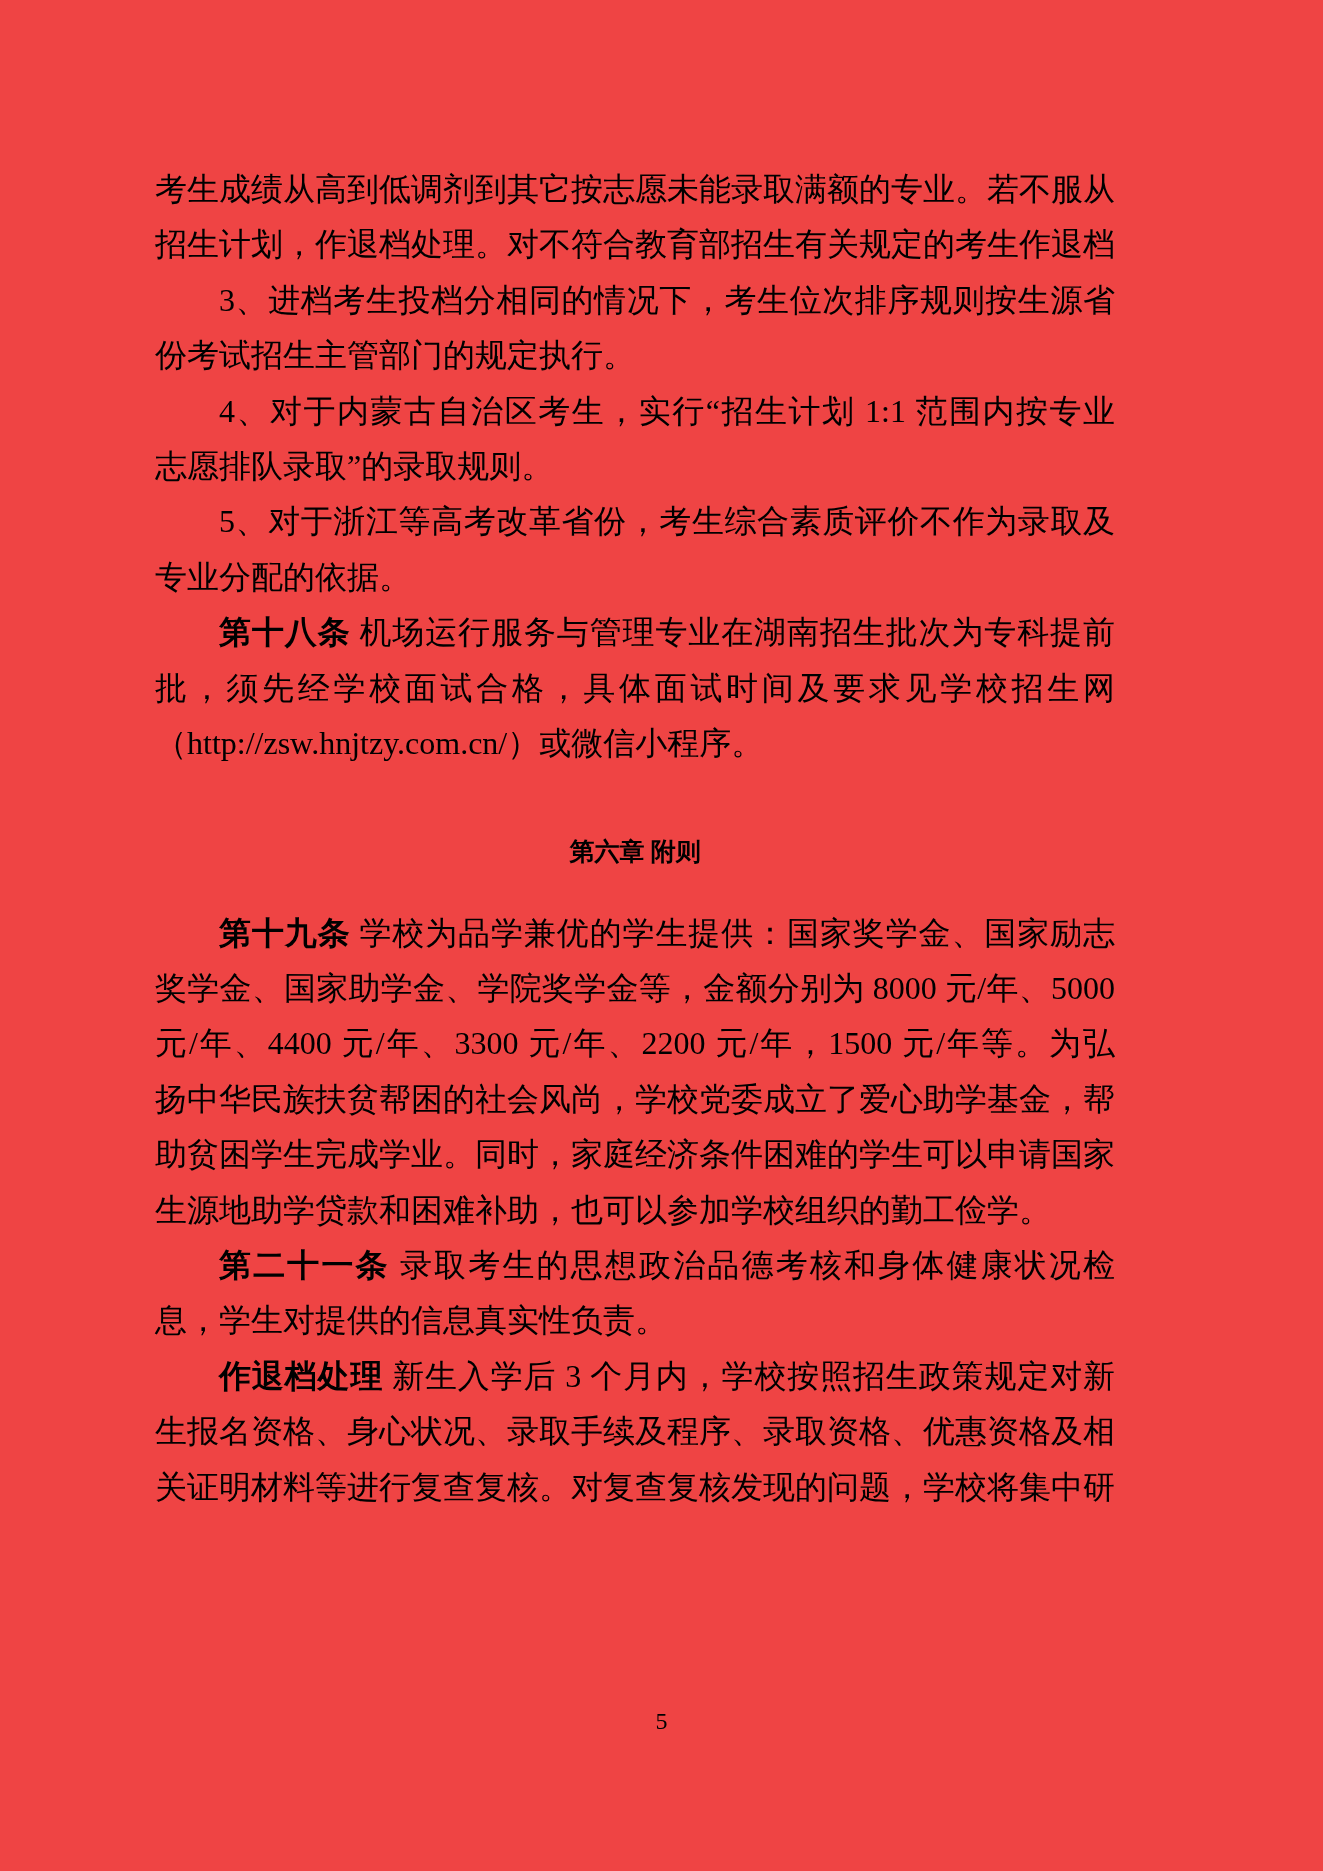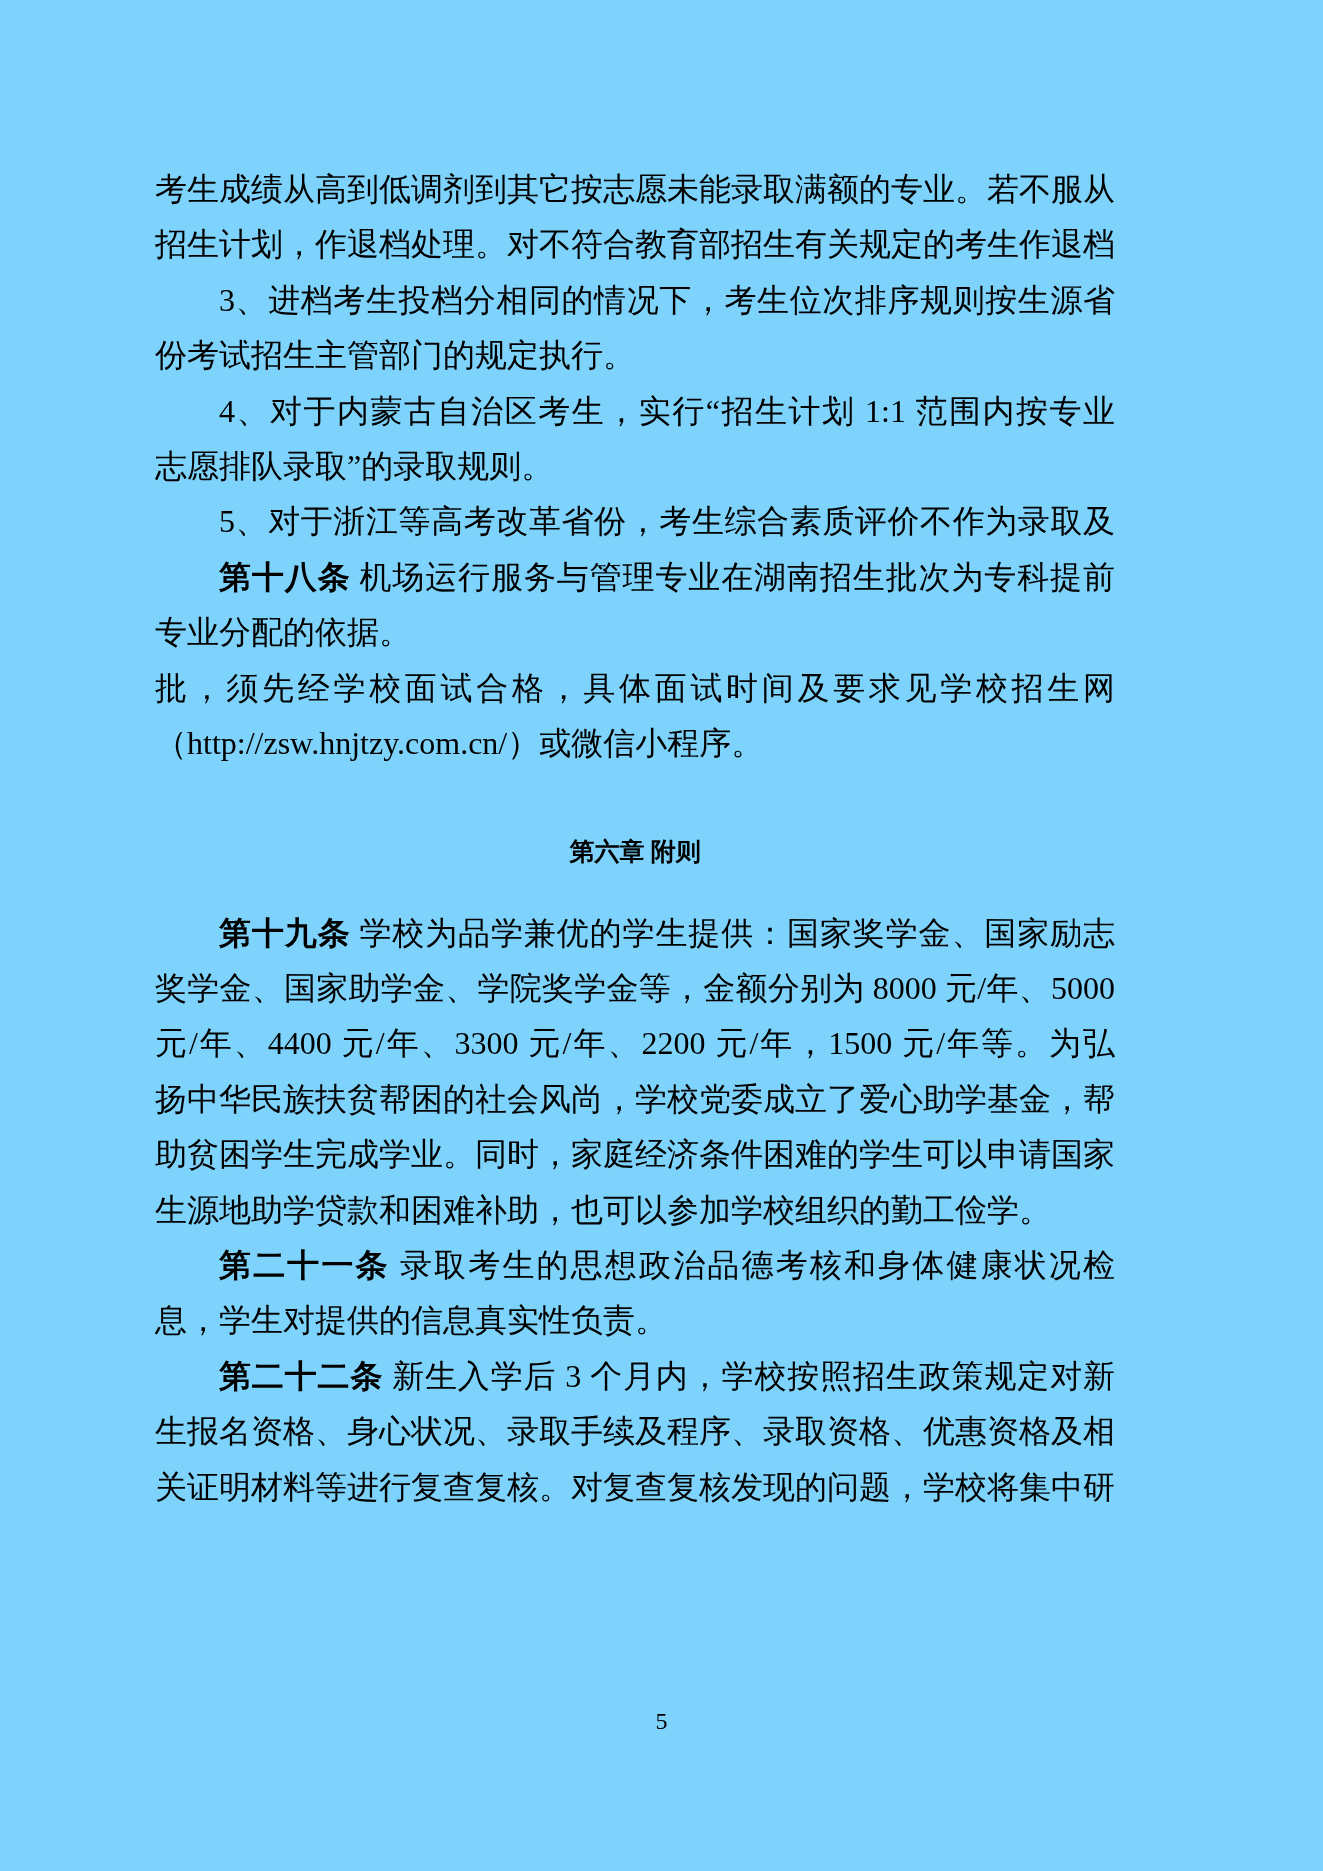--- a/index.html
+++ b/index.html
@@ -1,20 +1,20 @@
 <!DOCTYPE html>
 <html><head>
 <meta charset="utf-8">
 <style>
   html,body { margin:0; padding:0; background:#e8e8e8; }
   .page {
     position:relative;
     width:1323px; height:1871px;
     margin:0 auto;
-    background:#7dd3fc;
+    background:#ef4444;
     color:#000000;
     font-family:"Liberation Serif","DejaVu Serif",serif;
     overflow:hidden;
   }
   .content {
     position:absolute;
     left:155px; top:162px;
     width:960px;
   }
   .line {
@@ -56,35 +56,35 @@
 <div class="page">
   <div class="content">
 
     <div class="line fill"><span class="b"></span><span>考生成绩从高到低调剂到其它按志愿未能录取满额的专业。若不服从</span></div>
     <div class="line fill"><span class="b"></span><span>招生计划，作退档处理。对不符合教育部招生有关规定的考生作退档</span></div>
     <div class="line fill indent"><span class="b"></span><span>3、进档考生投档分相同的情况下，考生位次排序规则按生源省</span></div>
     <div class="line"><span class="b"></span><span>份考试招生主管部门的规定执行。</span></div>
     <div class="line fill indent"><span class="b"></span><span>4、对于内蒙古自治区考生，实行“招生计划 1:1 范围内按专业</span></div>
     <div class="line"><span class="b"></span><span>志愿排队录取”的录取规则。</span></div>
     <div class="line fill indent"><span class="b"></span><span>5、对于浙江等高考改革省份，考生综合素质评价不作为录取及</span></div>
+    <div class="line"><span class="b"></span><span>专业分配的依据。</span></div>
     <div class="line fill indent"><span class="b">第十八条</span><span> 机场运行服务与管理专业在湖南招生批次为专科提前</span></div>
-    <div class="line"><span class="b"></span><span>专业分配的依据。</span></div>
     <div class="line fill"><span class="b"></span><span>批，须先经学校面试合格，具体面试时间及要求见学校招生网</span></div>
     <div class="line"><span class="b"></span><span>（http://zsw.hnjtzy.com.cn/）或微信小程序。</span></div>
 
     <div class="chapter-heading">第六章 附则</div>
 
     <div class="line fill indent"><span class="b">第十九条</span><span> 学校为品学兼优的学生提供：国家奖学金、国家励志</span></div>
     <div class="line fill"><span class="b"></span><span>奖学金、国家助学金、学院奖学金等，金额分别为 8000 元/年、5000</span></div>
     <div class="line fill"><span class="b"></span><span>元/年、4400 元/年、3300 元/年、2200 元/年，1500 元/年等。为弘</span></div>
     <div class="line fill"><span class="b"></span><span>扬中华民族扶贫帮困的社会风尚，学校党委成立了爱心助学基金，帮</span></div>
     <div class="line fill"><span class="b"></span><span>助贫困学生完成学业。同时，家庭经济条件困难的学生可以申请国家</span></div>
     <div class="line"><span class="b"></span><span>生源地助学贷款和困难补助，也可以参加学校组织的勤工俭学。</span></div>
     <div class="line fill indent"><span class="b">第二十一条</span><span> 录取考生的思想政治品德考核和身体健康状况检</span></div>
     <div class="line"><span class="b"></span><span>息，学生对提供的信息真实性负责。</span></div>
-    <div class="line fill indent"><span class="b">第二十二条</span><span> 新生入学后 3 个月内，学校按照招生政策规定对新</span></div>
+    <div class="line fill indent"><span class="b">作退档处理</span><span> 新生入学后 3 个月内，学校按照招生政策规定对新</span></div>
     <div class="line fill"><span class="b"></span><span>生报名资格、身心状况、录取手续及程序、录取资格、优惠资格及相</span></div>
     <div class="line fill"><span class="b"></span><span>关证明材料等进行复查复核。对复查复核发现的问题，学校将集中研</span></div>
 
   </div>
 
   <div class="page-number">5</div>
 </div>
 
 </body></html>

